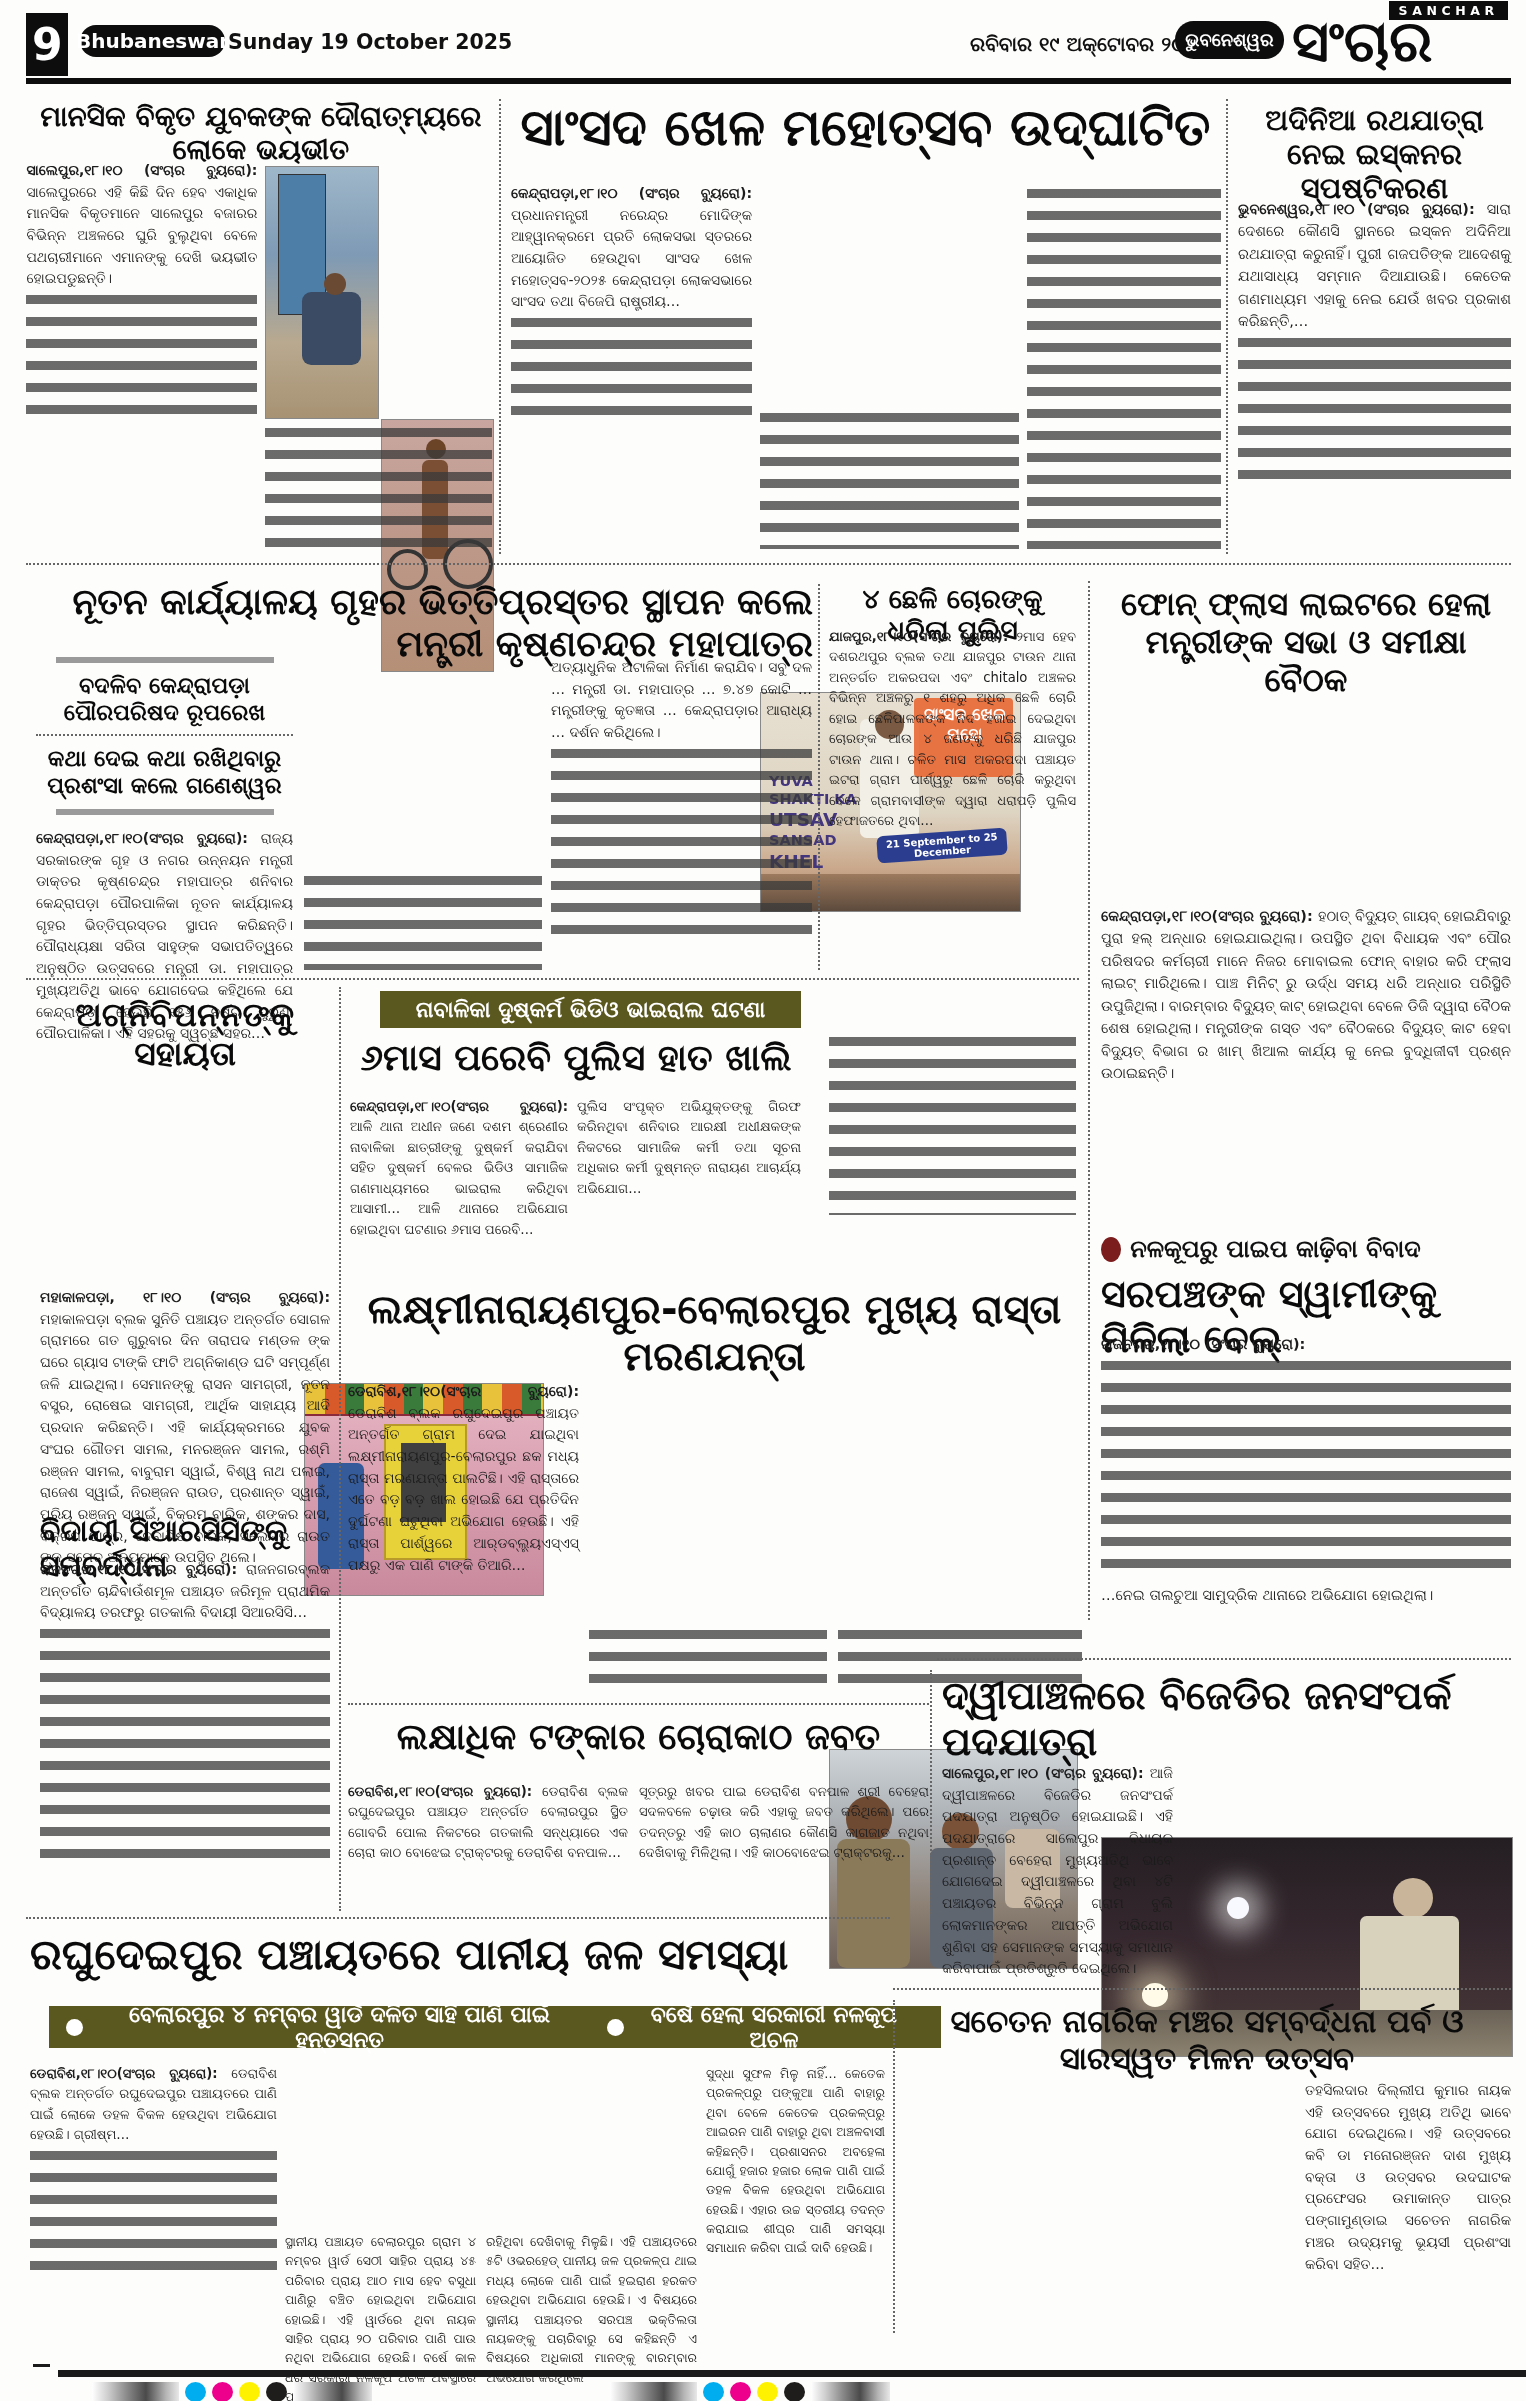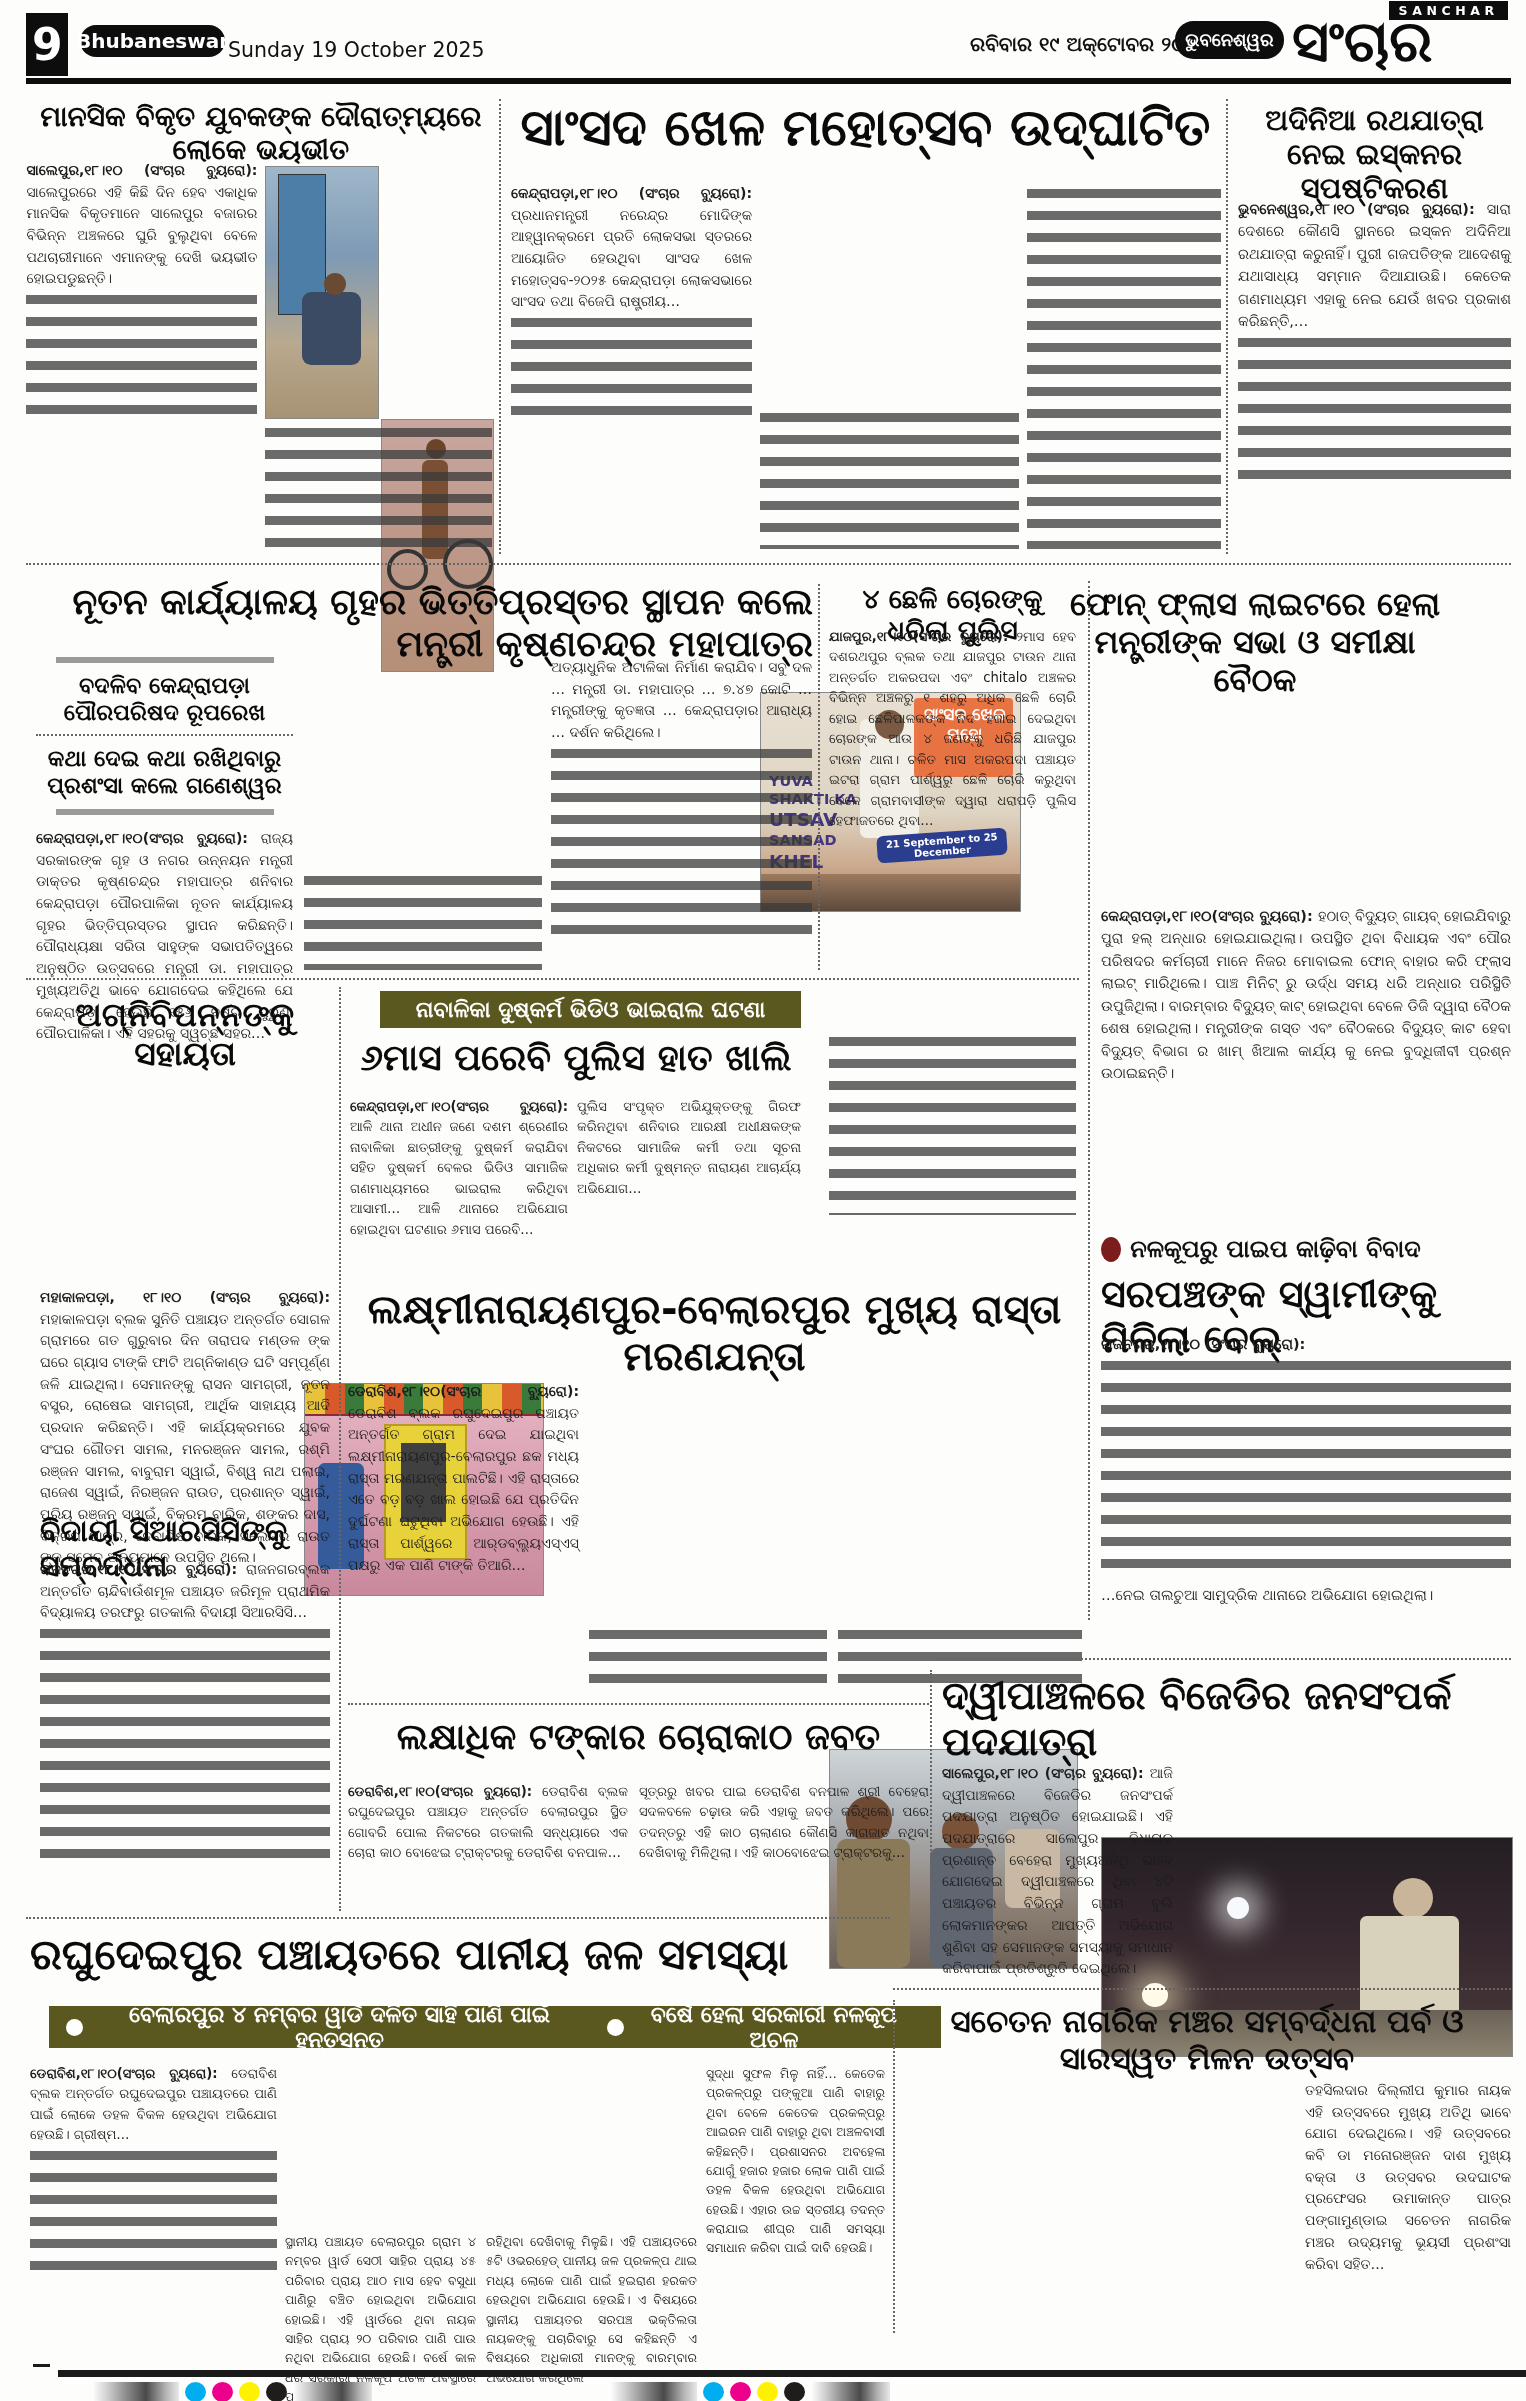--- a/index.html
+++ b/index.html
@@ -25,21 +25,21 @@
 <body>
 
 <div id="page">
 
   <div class="abs" style="left:26.4px;top:13.2px;width:42px;height:63px;background:#0d0d0d;color:#fff;display:flex;align-items:center;justify-content:center;font-size:44px;font-weight:800;">
     <span>9</span>
   </div>
   <div class="abs pill" style="left:80px;top:25px;width:145px;height:32px;font-size:20px;">
     <span>Bhubaneswar</span>
   </div>
-  <div class="abs" style="left:228px;top:30px;font-size:20.5px;font-weight:400;margin-top:8px;">Sunday 19 October 2025</div>
+  <div class="abs" style="left:228px;top:30px;font-size:20.5px;font-weight:700;">Sunday 19 October 2025</div>
 
   <div class="abs" style="left:970px;top:32px;font-size:20px;font-weight:800;">ରବିବାର ୧୯ ଅକ୍ଟୋବର ୨୦୨୫</div>
   <div class="abs pill" style="left:1175px;top:21px;width:109px;height:38px;font-size:18px;">
     <span>ଭୁବନେଶ୍ୱର</span>
   </div>
   <div class="abs" style="left:1292px;top:1.3px;width:220px;height:74px;">
     <div style="position:absolute;right:4px;top:0;background:#0d0d0d;color:#fff;font-size:12.5px;font-weight:800;letter-spacing:4.6px;padding:2px 9.2px;">SANCHAR</div>
     <div style="position:absolute;left:0;top:12px;font-size:57px;font-weight:800;line-height:1;color:#0b0b0b;text-shadow:1.3px 1.3px 0 #fff,-1.3px -1.3px 0 #fff;">ସଂଚାର</div>
   </div>
   <div class="abs" style="left:26.4px;top:78px;width:1485px;height:6px;background:#0d0d0d;"></div>
@@ -134,21 +134,21 @@
     <div class="shape" style="left:16px;top:46px;width:46px;height:46px;background:#6e4a33;border-radius:50%;"></div>
     <div class="shape" style="left:6.6px;top:89px;width:73px;height:129px;background:#8a7a5a;border-radius:9.2px;"></div>
     <div class="shape" style="left:112px;top:63px;width:37px;height:37px;background:#7a5238;border-radius:50%;"></div>
     <div class="shape" style="left:100px;top:98px;width:63px;height:120px;background:#5f6670;border-radius:8px;"></div>
     <div class="shape" style="right:17px;top:79px;width:55px;height:79px;background:#c9b9a4;border-radius:8px;"></div>
   </div>
   <div class="abs fill" style="left:829px;top:1037px;width:247px;height:178px;"></div>
 
   <div class="abs vdot" style="left:1088px;top:581px;height:1039px;"></div>
 
-  <div class="abs hl" style="left:1050px;top:586px;width:410px;font-size:32px;">ଫୋନ୍ ଫ୍ଲାସ ଲାଇଟରେ ହେଲା ମନ୍ତ୍ରୀଙ୍କ ସଭା ଓ ସମୀକ୍ଷା ବୈଠକ</div>
+  <div class="abs hl" style="left:1101px;top:586px;width:410px;font-size:32px;">ଫୋନ୍ ଫ୍ଲାସ ଲାଇଟରେ ହେଲା ମନ୍ତ୍ରୀଙ୍କ ସଭା ଓ ସମୀକ୍ଷା ବୈଠକ</div>
   <div class="abs photo" style="left:1101px;top:678px;width:410px;height:218px;background:linear-gradient(180deg,#241e22 0%,#35282e 45%,#4a3a3a 100%);">
     <div class="shape" style="left:125px;top:59px;width:22.4px;height:22.4px;background:#f8f8ff;border-radius:50%;box-shadow:0 0 26.4px 14.5px rgba(255,255,255,.55);"></div>
     <div class="shape" style="left:40px;top:145px;width:26.4px;height:24px;background:#fffbe8;border-radius:50%;box-shadow:0 0 30px 17px rgba(255,244,200,.5);"></div>
     <div class="shape" style="right:79px;top:40px;width:40px;height:40px;background:#c9b59a;border-radius:50%;"></div>
     <div class="shape" style="right:53px;top:78px;width:99px;height:140px;background:#d8d2bd;border-radius:6.6px;"></div>
     <div class="shape" style="left:0;bottom:0;width:100%;height:46px;background:linear-gradient(180deg,#6a6256,#8c8270);"></div>
   </div>
   <div class="abs body-txt" style="left:1101px;top:905px;width:410px;height:317px;font-size:14.5px;">
     <b class="by">କେନ୍ଦ୍ରାପଡ଼ା,୧୮।୧୦(ସଂଚାର ବ୍ୟୁରୋ):</b>
     <span>ହଠାତ୍ ବିଦ୍ୟୁତ୍ ଗାୟବ୍ ହୋଇଯିବାରୁ ପୁରା ହଲ୍ ଅନ୍ଧାର ହୋଇଯାଇଥିଲା। ଉପସ୍ଥିତ ଥିବା ବିଧାୟକ ଏବଂ ପୌର ପରିଷଦର କର୍ମଚାରୀ ମାନେ ନିଜର ମୋବାଇଲ ଫୋନ୍ ବାହାର କରି ଫ୍ଲାସ ଲାଇଟ୍ ମାରିଥିଲେ। ପାଞ୍ଚ ମିନିଟ୍ ରୁ ଉର୍ଦ୍ଧ ସମୟ ଧରି ଅନ୍ଧାର ପରିସ୍ଥିତି ଉପୁଜିଥିଲା। ବାରମ୍ବାର ବିଦ୍ୟୁତ୍ କାଟ୍ ହୋଇଥିବା ବେଳେ ଡିଜି ଦ୍ୱାରା ବୈଠକ ଶେଷ ହୋଇଥିଲା। ମନ୍ତ୍ରୀଙ୍କ ଗସ୍ତ ଏବଂ ବୈଠକରେ ବିଦ୍ୟୁତ୍ କାଟ ହେବା ବିଦ୍ୟୁତ୍ ବିଭାଗ ର ଖାମ୍ ଖିଆଲ କାର୍ଯ୍ୟ କୁ ନେଇ ବୁଦ୍ଧିଜୀବୀ ପ୍ରଶ୍ନ ଉଠାଇଛନ୍ତି।</span>

